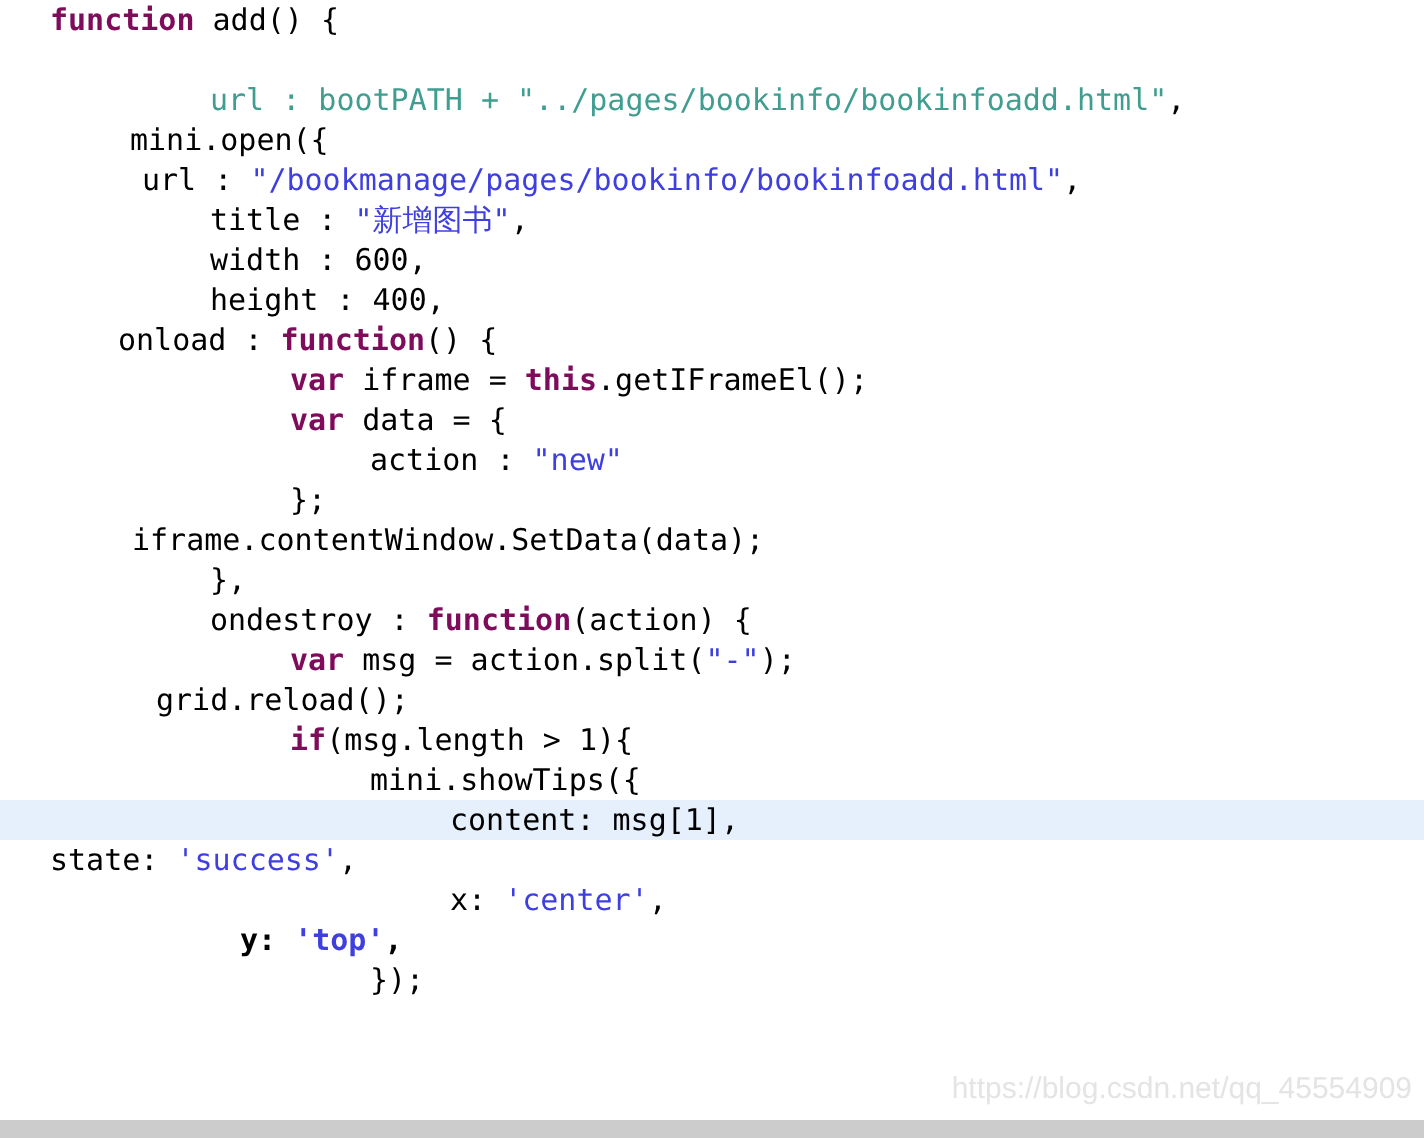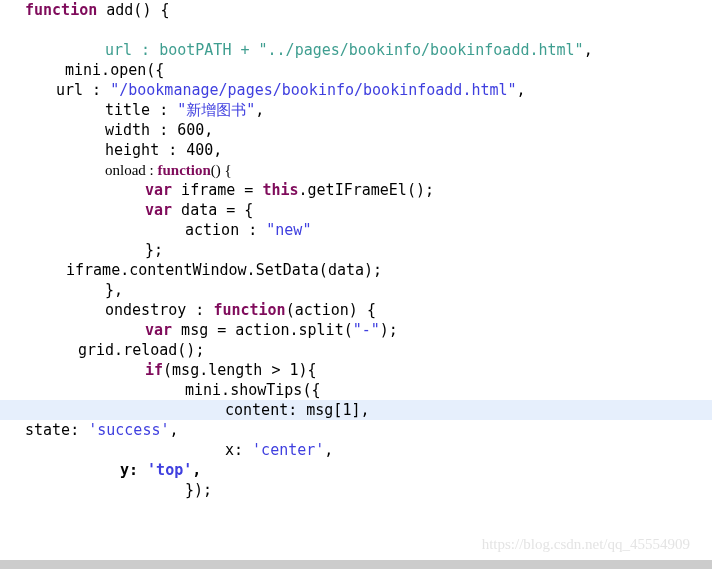--- a/index.html
+++ b/index.html
@@ -39,23 +39,23 @@
   .code-line.hl { background: #e6effc; }
 
   
   .kw   { color: #7f0b5b; font-weight: bold; }
   .str  { color: #3f3fdf; }
   .cmt  { color: #3f9e90; }
   .pln  { color: #000000; }
 
   #watermark {
     position: absolute;
-    right: 22px;
+    right: 6px;
     top: 536px;
-    font-family: Liberation Serif, serif;
+    font-family: Liberation Sans, sans-serif;
     font-size: 15px;
     color: #e4e4e4;
     white-space: nowrap;
     user-select: none;
   }
 
   #hscrollbar {
     position: absolute;
     left: 0;
     top: 560px;
@@ -66,25 +66,25 @@
 </style>
 </head>
 <body>
 
 <div id="code-area">
   <div id="code-lines">
       <div class="code-line" style="padding-left: 25px;"><span class="kw">function</span><span class="pln"> add() {</span></div>
       <div class="code-line blank" style="padding-left: 25px;"> </div>
       <div class="code-line" style="padding-left: 105px;"><span class="cmt">url : bootPATH + "../pages/bookinfo/bookinfoadd.html"</span><span class="pln">,</span></div>
       <div class="code-line" style="padding-left: 65px;"><span class="pln">mini.open({</span></div>
-      <div class="code-line" style="padding-left: 56px;"><span class="pln">url : </span><span class="str">"/bookmanage/pages/bookinfo/bookinfoadd.html"</span><span class="pln">,</span></div>
+      <div class="code-line" style="padding-left: 71px;"><span class="pln">url : </span><span class="str">"/bookmanage/pages/bookinfo/bookinfoadd.html"</span><span class="pln">,</span></div>
       <div class="code-line" style="padding-left: 105px;"><span class="pln">title : </span><span class="str">"新增图书"</span><span class="pln">,</span></div>
       <div class="code-line" style="padding-left: 105px;"><span class="pln">width : 600,</span></div>
       <div class="code-line" style="padding-left: 105px;"><span class="pln">height : 400,</span></div>
-      <div class="code-line" style="padding-left: 105px; font-family: Liberation Serif, serif;"><span class="pln">onload : </span><span class="kw">function</span><span class="pln">() {</span></div>
+      <div class="code-line" style="padding-left: 59px;"><span class="pln">onload : </span><span class="kw">function</span><span class="pln">() {</span></div>
       <div class="code-line" style="padding-left: 145px;"><span class="kw">var</span><span class="pln"> iframe = </span><span class="kw">this</span><span class="pln">.getIFrameEl();</span></div>
       <div class="code-line" style="padding-left: 145px;"><span class="kw">var</span><span class="pln"> data = {</span></div>
       <div class="code-line" style="padding-left: 185px;"><span class="pln">action : </span><span class="str">"new"</span></div>
       <div class="code-line" style="padding-left: 145px;"><span class="pln">};</span></div>
       <div class="code-line" style="padding-left: 66px;"><span class="pln">iframe.contentWindow.SetData(data);</span></div>
       <div class="code-line" style="padding-left: 105px;"><span class="pln">},</span></div>
       <div class="code-line" style="padding-left: 105px;"><span class="pln">ondestroy : </span><span class="kw">function</span><span class="pln">(action) {</span></div>
       <div class="code-line" style="padding-left: 145px;"><span class="kw">var</span><span class="pln"> msg = action.split(</span><span class="str">"-"</span><span class="pln">);</span></div>
       <div class="code-line" style="padding-left: 78px;"><span class="pln">grid.reload();</span></div>
       <div class="code-line" style="padding-left: 145px;"><span class="kw">if</span><span class="pln">(msg.length &gt; 1){</span></div>

